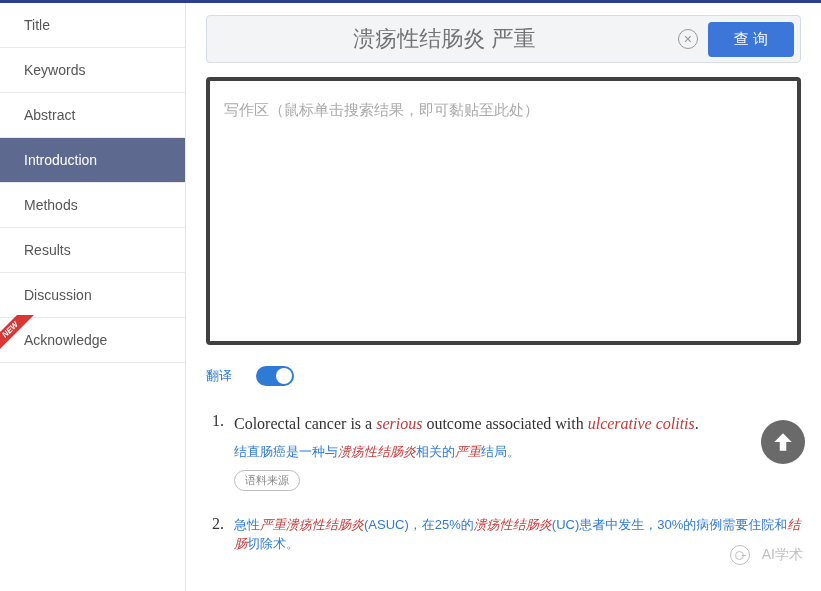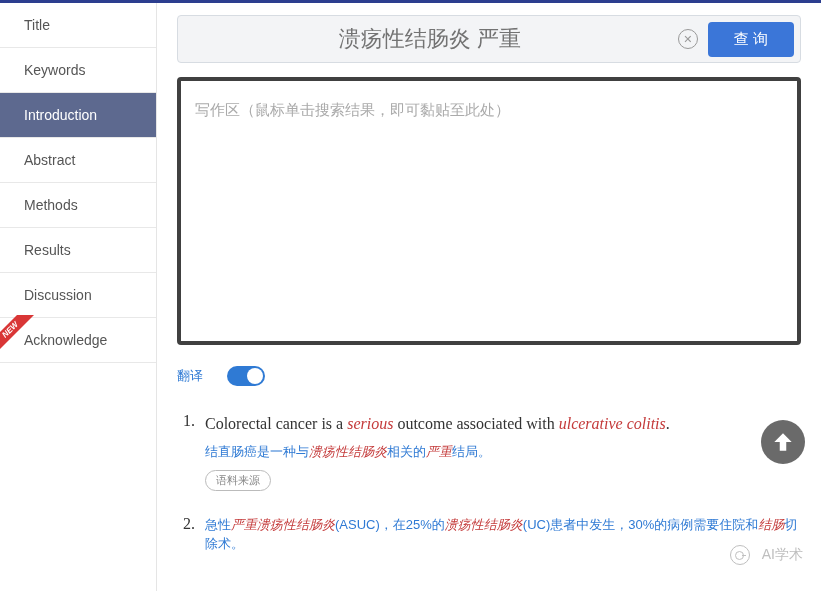--- a/index.html
+++ b/index.html
@@ -14,21 +14,21 @@
     }
     .top-bar {
       height: 3px;
       background: #2c3e8f;
     }
     .layout {
       display: flex;
       height: calc(100% - 3px);
     }
     .sidebar {
-      width: 157px;
+      width: 186px;
       border-right: 1px solid #e5e5e5;
     }
     .sidebar-item {
       padding: 14px 24px;
       color: #555;
       border-bottom: 1px solid #e8e8e8;
       cursor: pointer;
       position: relative;
       font-size: 14px;
     }
@@ -236,22 +236,22 @@
     }
   </style>
 </head>
 <body>
 
 <div class="top-bar"></div>
 <div class="layout">
   <div class="sidebar">
     <div class="sidebar-item"><span>Title</span></div>
     <div class="sidebar-item"><span>Keywords</span></div>
+    <div class="sidebar-item"><span>Abstract</span></div>
     <div class="sidebar-item active"><span>Introduction</span></div>
-    <div class="sidebar-item"><span>Abstract</span></div>
     <div class="sidebar-item"><span>Methods</span></div>
     <div class="sidebar-item"><span>Results</span></div>
     <div class="sidebar-item"><span>Discussion</span></div>
     <div class="sidebar-item">
       <div class="new-corner">
         <div class="new-ribbon">NEW</div>
       </div>
       <span>Acknowledge</span>
     </div>
   </div>

